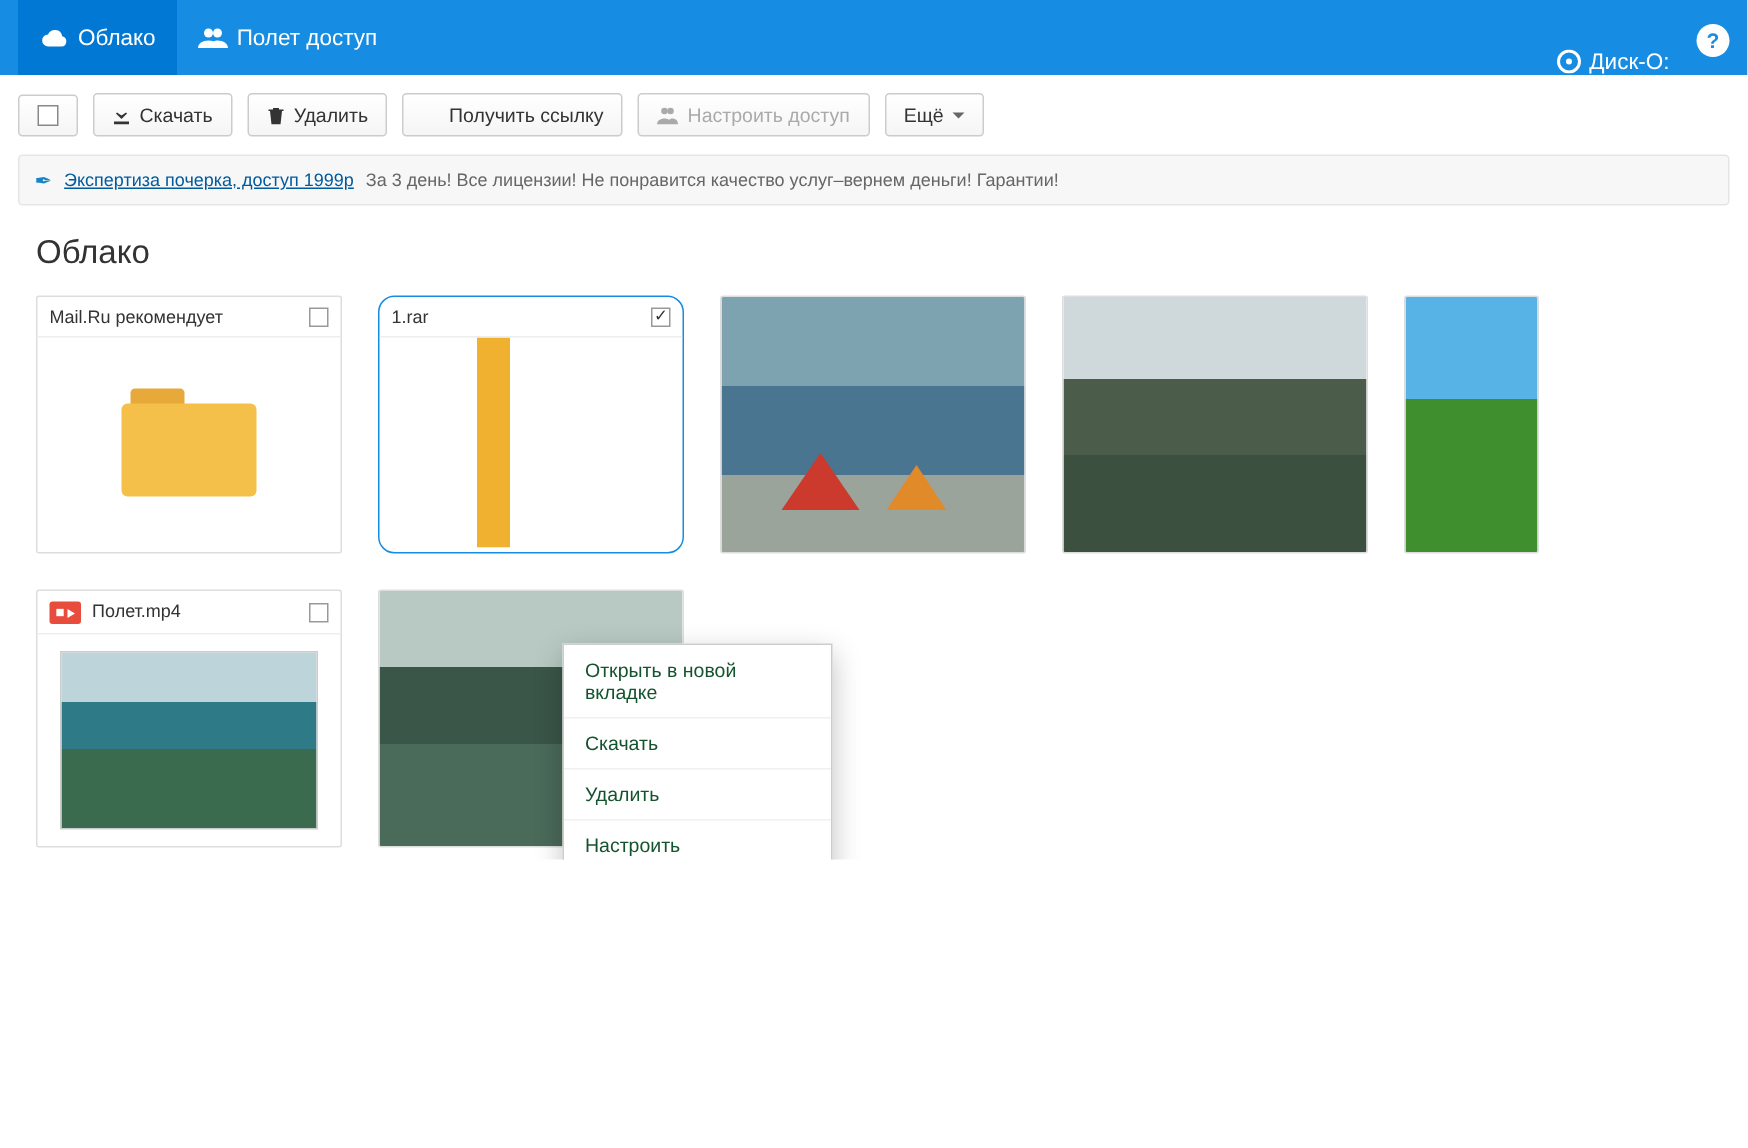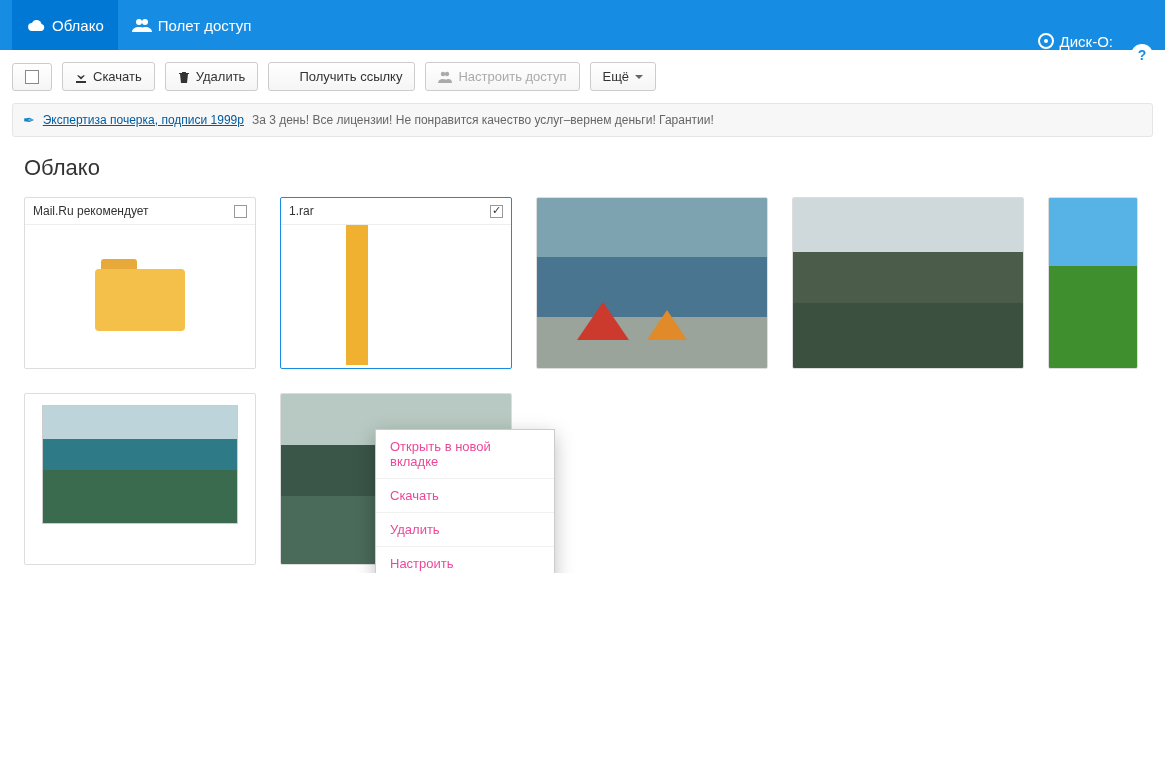--- a/index.html
+++ b/index.html
@@ -2,55 +2,55 @@
 <html><head>
 <meta charset="utf-8">
 <style>
   * { box-sizing: border-box; margin: 0; padding: 0; }
   body { font-family: Arial, Helvetica, sans-serif; font-size: 13px; color: #333; background: #fff; width: 1165px; }
   
   .topbar { background: #168de2; height: 50px; display: flex; align-items: center; color: #fff; padding: 0 12px; }
   .topbar-left { display: flex; align-items: center; gap: 0; }
   .topbar-item { display: flex; align-items: center; gap: 6px; padding: 0 14px; height: 50px; cursor: pointer; font-size: 15px; }
   .topbar-item.active { background: #0078d4; }
-  .topbar-right { margin-left: auto; display: flex; align-items: flex-end; gap: 12px; margin-top: 32px; }
+  .topbar-right { margin-left: auto; display: flex; align-items: flex-start; gap: 12px; margin-top: 32px; }
   .help-circle { width: 22px; height: 22px; border-radius: 50%; background: #fff; color: #168de2; display: flex; align-items: center; justify-content: center; font-weight: bold; font-size: 14px; }
   
   .toolbar { padding: 12px; display: flex; gap: 10px; align-items: center; }
   .btn { border: 1px solid #ccc; background: linear-gradient(#fff,#f5f5f5); padding: 6px 12px; border-radius: 3px; cursor: pointer; display: inline-flex; align-items: center; gap: 6px; font-size: 13px; color: #333; }
   .btn.disabled { color: #aaa; cursor: default; }
   .btn .caret { border-top: 4px solid #666; border-left: 4px solid transparent; border-right: 4px solid transparent; display: inline-block; }
   .checkbox-sq { width: 14px; height: 14px; border: 1px solid #888; display: inline-block; background: #fff; }
   
   .ad { margin: 0 12px 4px 12px; background: #f7f7f7; border: 1px solid #e5e5e5; border-radius: 3px; padding: 8px 10px; display: flex; align-items: center; gap: 8px; font-size: 12px; color: #666; }
   .ad .pen { color: #1684c7; font-size: 14px; }
   .ad a { color: #005a9e; text-decoration: underline; }
   
   .page-title { font-size: 22px; color: #333; padding: 14px 24px 8px 24px; font-weight: normal; }
   
   .grid { padding: 8px 24px; display: flex; flex-wrap: wrap; gap: 24px; position: relative; }
-  .card { width: 232px; border: 1px solid #ddd; border-radius: 2px; background: #fff; overflow: hidden; position: relative; }
-  .card.sel { border-color: #168de2; }
+  .card { width: 204px; border: 1px solid #ddd; border-radius: 2px; background: #fff; overflow: hidden; position: relative; }
+  .card.sel { border-color: #168de2; border-radius: 11px; }
   .card-head { display: flex; align-items: center; justify-content: space-between; padding: 6px 8px; font-size: 12px; color: #333; border-bottom: 1px solid #eee; }
   .card-body { height: 140px; display: flex; align-items: center; justify-content: center; overflow: hidden; position: relative; }
   .card-body.thumb-only { height: 170px; }
   .no-head .card-body { height: 170px; }
   .checkbox-sm { width: 13px; height: 13px; border: 1px solid #999; background: #fff; display: inline-block; }
   .checkbox-sm.checked::after { content:"✓"; font-size: 11px; color: #333; position: relative; top: -3px; left: 1px; }
   
   .folder-icon { width: 90px; height: 72px; position: relative; }
   .folder-icon .tab { position: absolute; top: 0; left: 6px; width: 36px; height: 12px; background: #e6a93a; border-radius: 3px 3px 0 0; }
   .folder-icon .body { position: absolute; top: 10px; left: 0; width: 90px; height: 62px; background: #f5c04a; border-radius: 4px; }
   
   .rar-strip { position: absolute; left: 65px; top: 0; bottom: 0; width: 22px; background: #f0b030; }
   
   .video-badge { background: #e74c3c; color: #fff; font-size: 10px; padding: 2px 4px; border-radius: 2px; display: inline-flex; align-items: center; gap: 2px; margin-right: 4px; }
   
   .ctx-menu { position: absolute; left: 375px; top: 240px; width: 180px; background: #fff; border: 1px solid #ccc; box-shadow: 0 6px 18px rgba(0,0,0,0.25); z-index: 50; font-size: 13px; }
-  .ctx-item { padding: 9px 14px; cursor: pointer; color: #ec4899; border-top: 1px solid #f0f0f0; display: flex; justify-content: space-between; align-items: center; }
+  .ctx-item { padding: 9px 14px; cursor: pointer; color: #14532d; border-top: 1px solid #f0f0f0; display: flex; justify-content: space-between; align-items: center; }
   .ctx-item:first-child { border-top: none; }
   .ctx-item.active { background: #7a7a7a; color: #fff; }
   .ctx-item.dis { color: #aaa; cursor: default; }
   
   .arrow-annot { position: absolute; left: 450px; top: 450px; z-index: 60; }
   
   
   .ph { width: 100%; height: 100%; }
   .ph-tents { background: linear-gradient(#7ea3b0 0%, #7ea3b0 35%, #4a7590 35%, #4a7590 70%, #9aa49a 70%); position: relative; }
   .ph-tents::before { content:""; position:absolute; left: 40px; bottom: 28px; border-bottom: 38px solid #cc3a2e; border-left: 26px solid transparent; border-right: 26px solid transparent; }
@@ -125,21 +125,21 @@
     <span>Настроить доступ</span>
   </button>
   <button class="btn">
     <span>Ещё</span>
     <span class="caret"></span>
   </button>
 </div>
 
 <div class="ad">
   <span class="pen">✒</span>
-  <a href="#">Экспертиза почерка, подписи 1999р</a>
+  <a href="#">Экспертиза почерка, доступ 1999р</a>
   <span>За 3 день! Все лицензии! Не понравится качество услуг–вернем деньги! Гарантии!</span>
 </div>
 
 <h1 class="page-title">Облако</h1>
 
 <div class="content-wrap">
 <div class="grid">
 
   <div class="card">
     <div class="card-head">
@@ -177,20 +177,27 @@
     </div>
   </div>
 
   <div class="card no-head" style="width:90px">
     <div class="card-body thumb-only">
       <div class="ph ph-field"></div>
     </div>
   </div>
 
   <div class="card">
+    <div class="card-head">
+      <span>
+        <span class="video-badge">■<span style="border-left:5px solid #fff;border-top:3px solid transparent;border-bottom:3px solid transparent;display:inline-block"></span></span>
+        <span>Полет.mp4</span>
+      </span>
+      <span class="checkbox-sm"></span>
+    </div>
     <div class="card-body">
       <div class="ph ph-coast" style="width:85%;height:85%;border:1px solid #ccc"></div>
     </div>
   </div>
 
   <div class="card no-head">
     <div class="card-body thumb-only">
       <div class="ph ph-reflect"></div>
     </div>
   </div>

